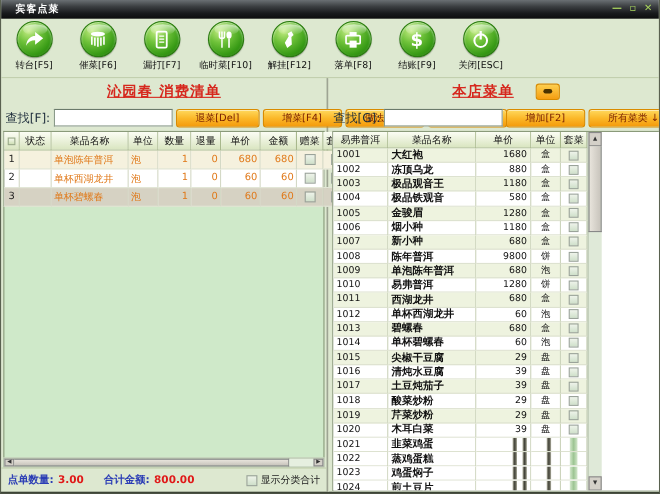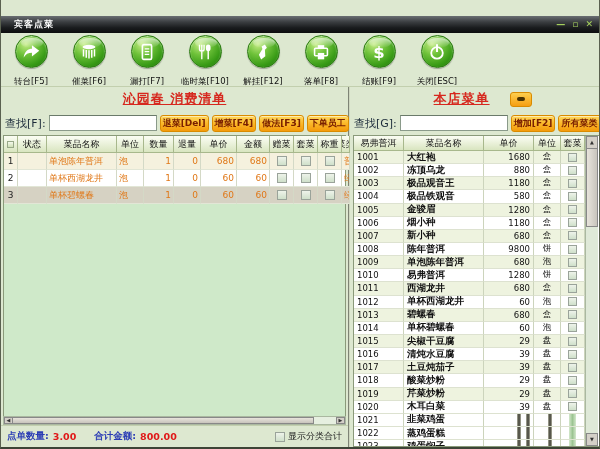--- a/index.html
+++ b/index.html
@@ -1,46 +1,46 @@
 <!DOCTYPE html>
 <html><head>
 <meta charset="utf-8">
 <style>
   * { margin:0; padding:0; box-sizing:border-box; font-family:"DejaVu Sans","Liberation Sans",sans-serif; }
   html,body { width:600px; height:449px; overflow:hidden; background:#444; }
   .window { width:600px; height:449px; background:#dde8d0; position:relative; border-left:1px solid #5a6150; border-right:1px solid #5a6150; border-bottom:2px solid #3d4436; overflow:hidden; display:flex; flex-direction:column; }
 
   
-  .titlebar { height:17px; background:linear-gradient(180deg,#6a6f73 0%,#3b3e41 35%,#191b1d 70%,#0c0d0e 100%); display:flex; align-items:center; padding:0 6px 0 13px; flex:0 0 auto;margin-top:16px; }
+  .titlebar { height:17px; background:linear-gradient(180deg,#6a6f73 0%,#3b3e41 35%,#191b1d 70%,#0c0d0e 100%); display:flex; align-items:center; padding:0 6px 0 13px; flex:0 0 auto; }
   .t-title { color:#fff; font-size:9px; font-weight:bold; letter-spacing:1px; }
   .t-controls { margin-left:auto; display:flex; gap:7px; }
   .t-controls .wbtn { color:#a8d45e; font-size:9px; font-weight:bold; line-height:11px; cursor:default; }
 
   
   .toolbar { height:54px; display:flex; align-items:flex-start; padding:2px 2px 0 4px; gap:6px; border-bottom:1px solid #c2cfae; flex:0 0 auto; }
   .tool { width:52px; display:flex; flex-direction:column; align-items:center; }
   .ticon { width:33px; height:33px; border-radius:50%; background:radial-gradient(circle at 32% 26%, #c4ec84 0%, #6fc23a 35%, #379a15 70%, #1f7105 100%); border:1px solid #2a7a10; box-shadow:inset 0 1px 2px rgba(255,255,255,.6), 0 1px 1px rgba(0,0,0,.3); display:flex; align-items:center; justify-content:center; position:relative; }
   .ticon svg { width:22px; height:22px; }
   .ticon::after { content:""; position:absolute; top:2px; left:5px; width:22px; height:10px; border-radius:50%; background:linear-gradient(180deg,rgba(255,255,255,.65),rgba(255,255,255,0)); }
-  .tlabel { font-size:8.5px; color:#111; margin-top:8px; white-space:nowrap; }
+  .tlabel { font-size:8.5px; color:#111; margin-top:2px; white-space:nowrap; }
 
   
   .main { flex:1; display:flex; min-height:0; }
-  .lpanel { width:349px; border-right:2px groove #cfd8c0; display:flex; flex-direction:column; min-height:0; }
+  .lpanel { width:298px; border-right:2px groove #cfd8c0; display:flex; flex-direction:column; min-height:0; }
   .rpanel { flex:1; display:flex; flex-direction:column; min-height:0; }
 
   .ptitle-row { height:24px; display:flex; align-items:center; justify-content:center; flex:0 0 auto; }
   .ptitle { color:#d6281e; font-size:13px; font-weight:bold; text-decoration:underline; letter-spacing:1px; white-space:nowrap; }
   .mini-opt { width:22px; height:15px; margin-left:20px; border-radius:3px; background:linear-gradient(180deg,#fecf4e,#f59e12); border:1px solid #d98b00; display:flex; align-items:center; justify-content:center; }
   .mini-opt .bar { width:8px; height:4px; background:#4a3200; border-radius:2px; }
 
   .controls { height:24px; display:flex; align-items:center; padding:0 4px; gap:3px; flex:0 0 auto; }
   .lbl { font-size:11px; color:#1c2b3a; white-space:nowrap; }
   .inp { height:16px; background:#fff; border:1px solid #8a9a8a; border-top-color:#6a7a6a; width:108px; font-size:9px; padding:0 2px; }
-  .btn { height:17px; border-radius:3px; background:linear-gradient(180deg,#ffd95e 0%,#fbb829 50%,#f49a0b 100%); border:1px solid #d98b00; color:#7a2000; font-weight:bold; font-size:9px; padding:0 2px; white-space:nowrap; cursor:default; box-shadow:inset 0 1px 0 rgba(255,255,255,.5); }
+  .btn { height:17px; border-radius:3px; background:linear-gradient(180deg,#ffd95e 0%,#fbb829 50%,#f49a0b 100%); border:1px solid #d98b00; color:#7a2000; font-weight:normal; font-size:9px; padding:0 17px; white-space:nowrap; cursor:default; box-shadow:inset 0 1px 0 rgba(255,255,255,.5); }
 
   
   .ltable { margin:0 2px; border:1px solid #8a9a7a; border-bottom:none; flex:0 0 auto; background:#fff; }
   .lgrid { display:grid; grid-template-columns:14px 29px 70px 27px 30px 27px 36px 33px 24px 24px 24px minmax(8px,1fr); }
   .lhead .c { background:linear-gradient(180deg,#fbfdf4,#d9e5c0); border-right:1px solid #a8b88c; border-bottom:1px solid #a8b88c; font-size:9px; color:#111; height:17px; display:flex; align-items:center; justify-content:center; overflow:hidden; white-space:nowrap; }
   .lrow .c { height:17px; font-size:9px; color:#e07818; border-right:1px solid #d4d9c6; border-bottom:1px solid #e2e6d6; display:flex; align-items:center; padding:0 2px; overflow:hidden; white-space:nowrap; }
   .lrow .num { color:#222; justify-content:center; }
   .lrow .r { justify-content:flex-end; }
   .lrow .ctr { justify-content:center; }
   .lrow.zeb .c { background:#f5f1de; }

